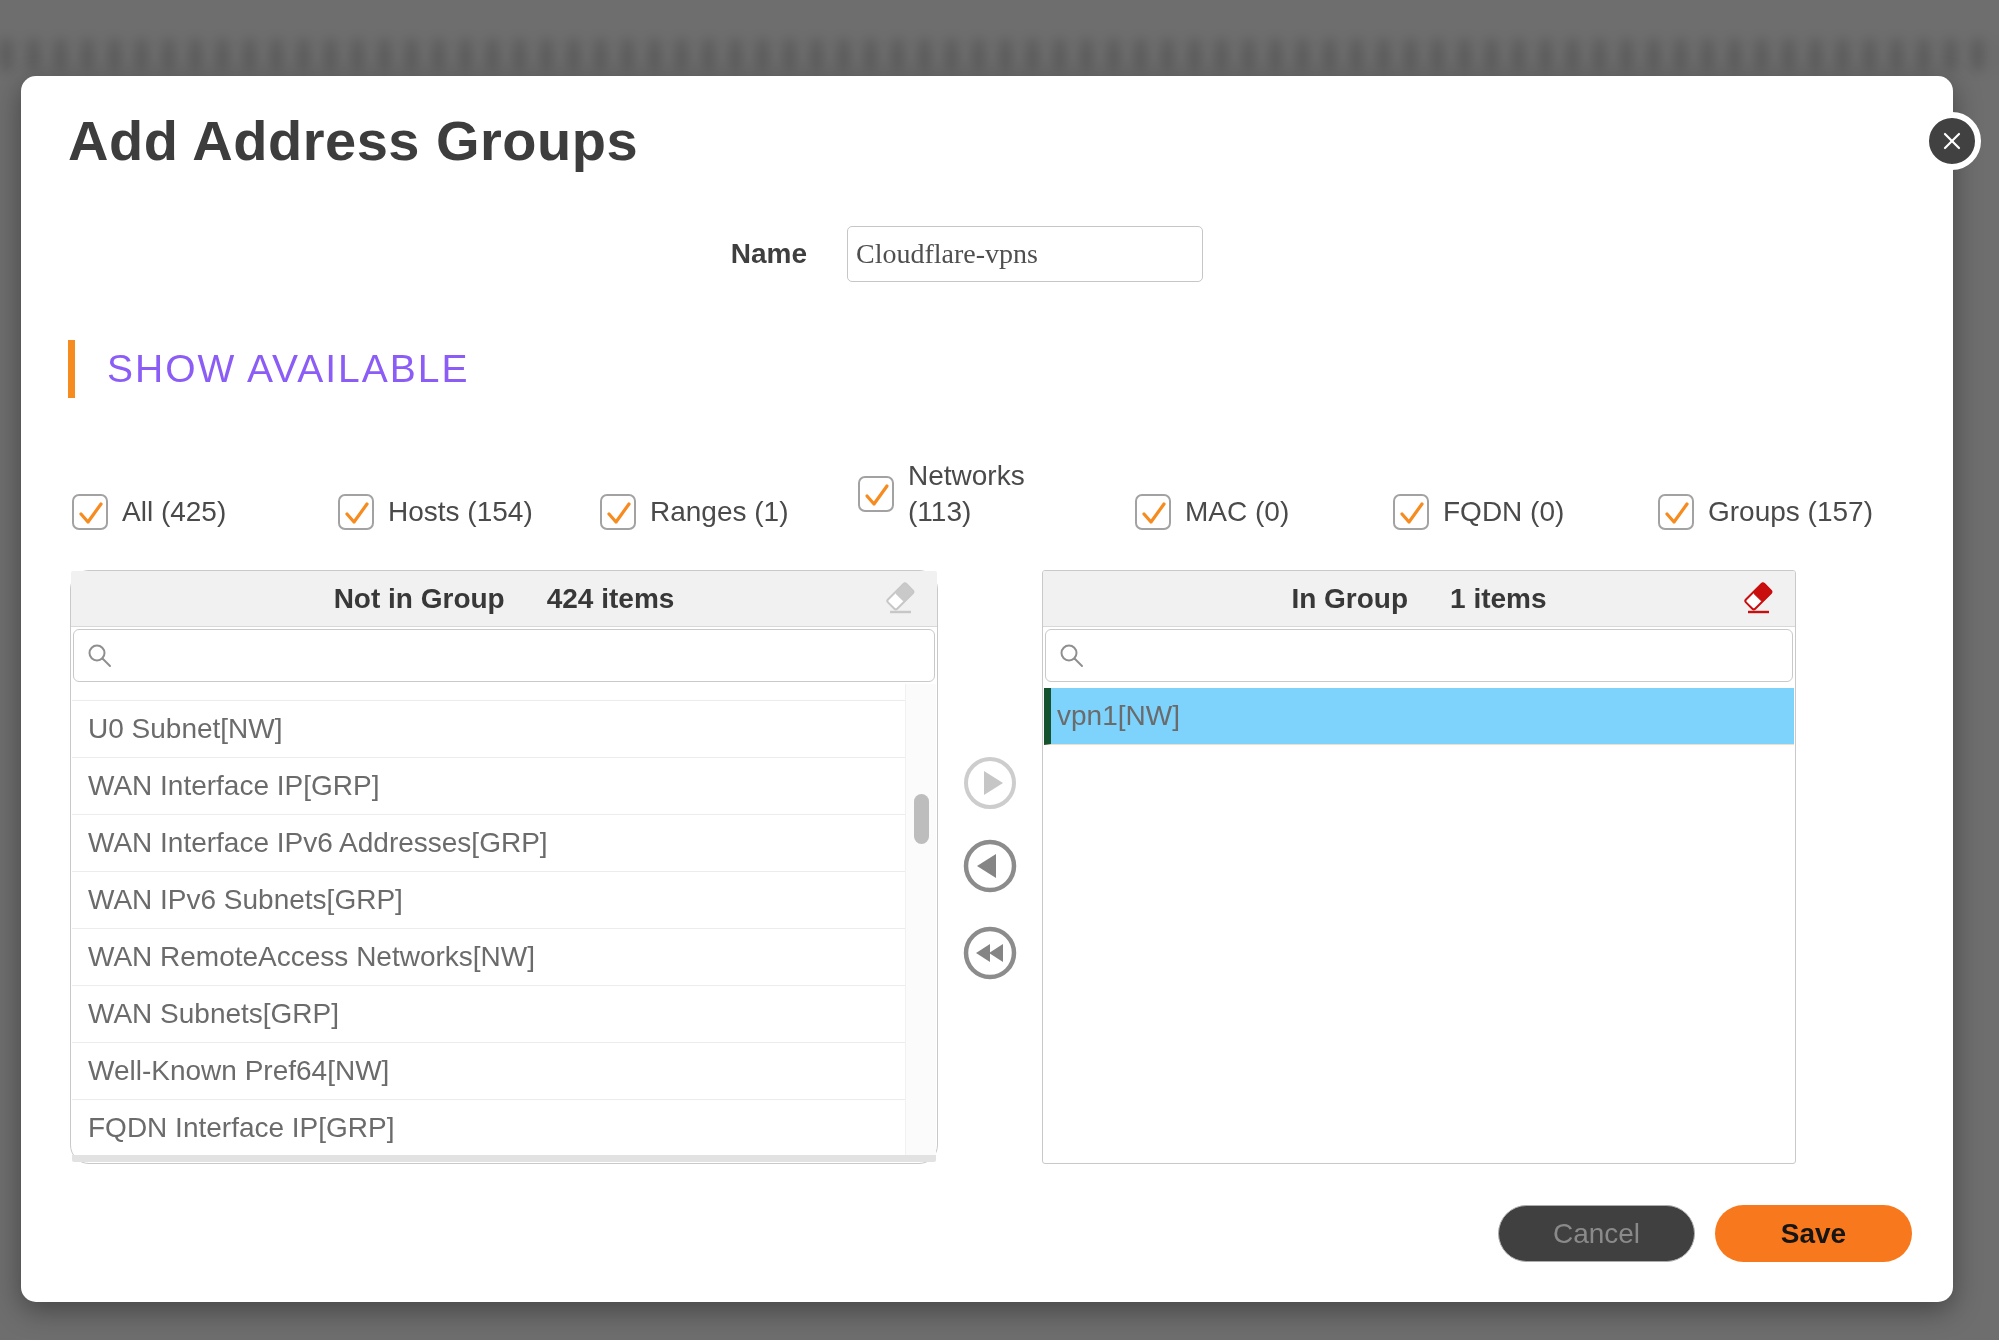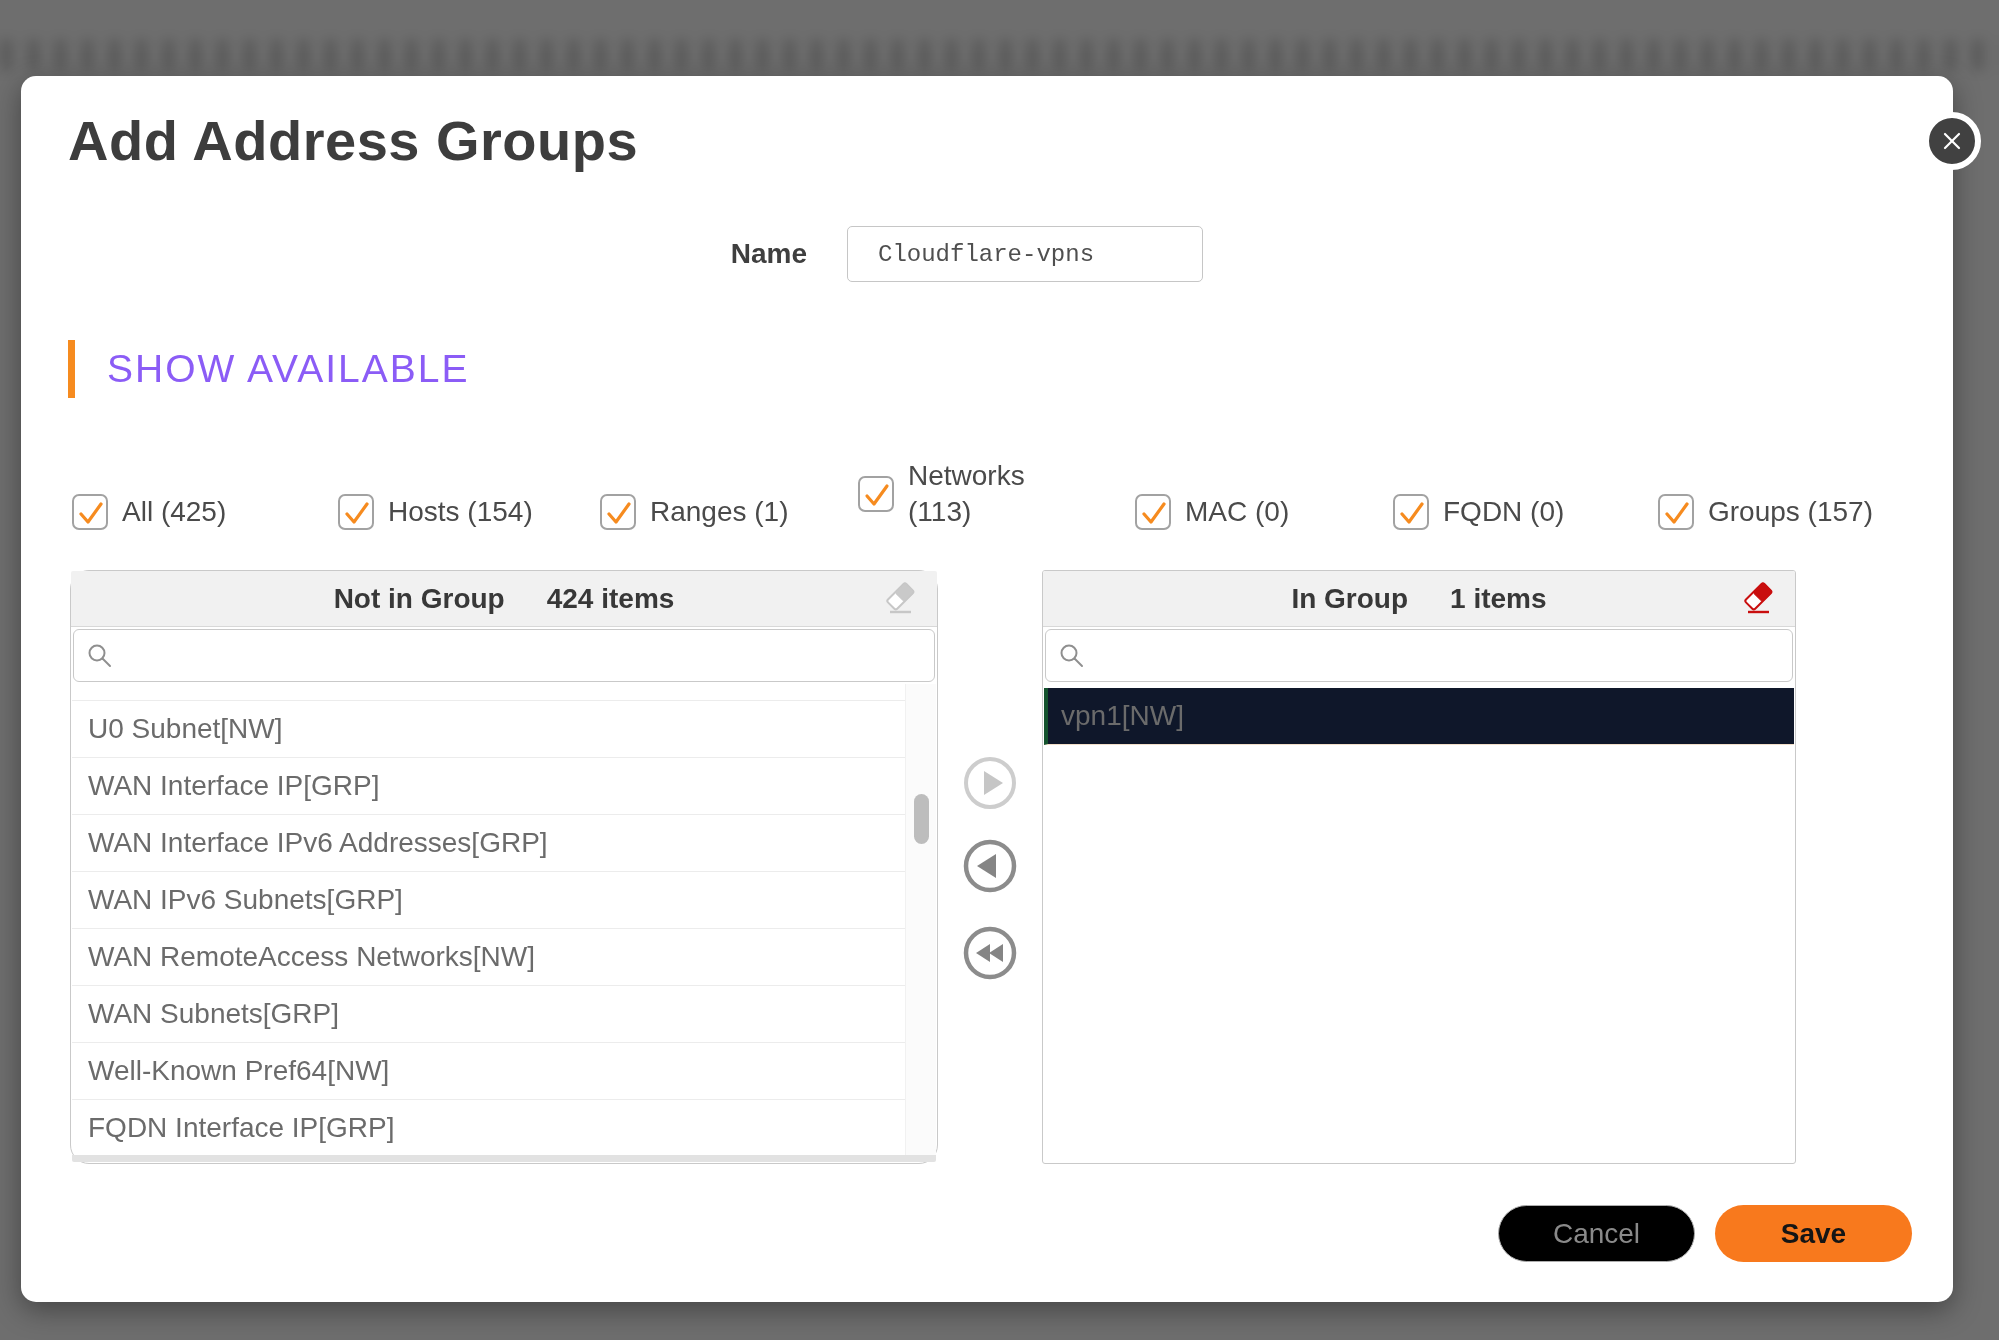--- a/index.html
+++ b/index.html
@@ -16,22 +16,22 @@
   .close-btn{position:absolute;left:1902px;top:36px;width:46px;height:46px;
     background:#414141;border:6px solid #fff;border-radius:50%;cursor:pointer;
     display:flex;align-items:center;justify-content:center;}
   .dialog-title{position:absolute;left:47px;top:32px;font-size:56px;font-weight:600;
     color:#3D3D3D;letter-spacing:.5px;}
   
   .name-label{position:absolute;left:606px;top:150px;width:180px;height:56px;
     line-height:56px;text-align:right;font-size:28px;font-weight:bold;color:#3F3F3F;}
   .name-input{position:absolute;left:826px;top:150px;width:356px;height:56px;
     box-sizing:border-box;border:1px solid #C6C6C6;border-radius:5px;
-    font-size:24px;color:#4f4f4f;padding:0 30px;outline:none;
-    font-family:Liberation Mono, monospace;background:#fff;}
+    font-size:28px;color:#4f4f4f;padding:0 8px;outline:none;
+    font-family:Liberation Serif, serif;background:#fff;}
   
   .section-bar{position:absolute;left:47px;top:264px;width:7px;height:58px;background:#F68B1F;}
   .section-label{position:absolute;left:86px;top:264px;height:58px;line-height:58px;
     font-size:39px;color:#8b5cf6;letter-spacing:2px;}
   
   .filters-row{position:absolute;left:0;top:400px;width:1932px;height:72px;}
   .filter{position:absolute;display:flex;align-items:center;height:72px;cursor:pointer;}
   .filter:nth-of-type(1){left:51px;}  .filter:nth-of-type(2){left:317px;}
   .filter:nth-of-type(3){left:579px;} .filter:nth-of-type(4){left:837px;top:-18px;}
   .filter:nth-of-type(5){left:1114px;}.filter:nth-of-type(6){left:1372px;}
@@ -52,39 +52,39 @@
   .panel-title,.panel-count{font-size:28px;font-weight:bold;color:#383838;}
   .eraser-btn{position:absolute;right:18px;top:10px;width:36px;height:36px;cursor:pointer;}
   .search-wrap{position:absolute;left:2px;right:2px;top:58px;height:53px;}
   .search-input{width:100%;height:100%;box-sizing:border-box;border:1px solid #C9C9C9;
     border-radius:6px;padding:0 14px 0 52px;font-size:27px;color:#555;outline:none;
     font-family:"Liberation Sans",sans-serif;background:#fff;}
   .search-icon{position:absolute;left:13px;top:13px;pointer-events:none;}
   .list{position:absolute;left:1px;right:1px;top:112px;bottom:8px;overflow:hidden;}
   .row{height:56px;line-height:56px;border-bottom:1px solid #ECECEC;
     padding-left:16px;font-size:28px;color:#6B6B6B;white-space:nowrap;cursor:pointer;}
-  .row.selected{background:#0f172a;border-left:4px solid #14532d;padding-left:13px;
+  .row.selected{background:#7dd3fc;border-left:7px solid #14532d;padding-left:6px;
     border-bottom:1px solid #F3DFC9;}
   .spacer-row{height:17px;border-bottom:1px solid #ECECEC;}
   .panel.right .list{top:117px;}
   
   .v-gutter{position:absolute;right:1px;top:113px;bottom:8px;width:30px;
     background:#FBFBFB;border-left:1px solid #F1F1F1;}
   .v-thumb{position:absolute;left:8px;top:110px;width:15px;height:50px;
     background:#BDBDBD;border-radius:8px;cursor:pointer;}
   .h-scroll{position:absolute;left:1px;right:1px;bottom:1px;height:7px;
     background:#E2E2E2;border-radius:0 0 2px 2px;cursor:pointer;}
   
   .xfer{position:absolute;left:942px;width:54px;height:54px;cursor:pointer;}
   .xfer.b1{top:680px;} .xfer.b2{top:763px;} .xfer.b3{top:850px;}
   
   .btn{position:absolute;top:1129px;width:197px;height:57px;border-radius:29px;
     font-size:28px;display:flex;align-items:center;justify-content:center;cursor:pointer;
     box-sizing:border-box;font-family:"Liberation Sans",sans-serif;}
-  .btn.cancel{left:1477px;background:#000000;border:1px solid #ADADAD;color:#8A8A8A;}
+  .btn.cancel{left:1477px;background:#404040;border:1px solid #ADADAD;color:#8A8A8A;}
   .btn.save{left:1694px;background:#F8791D;border:none;color:#151515;font-weight:600;}
 </style>
 </head>
 <body>
 
 <div class="page">
   <div class="backdrop-band"></div>
 
   <div class="modal">
 

